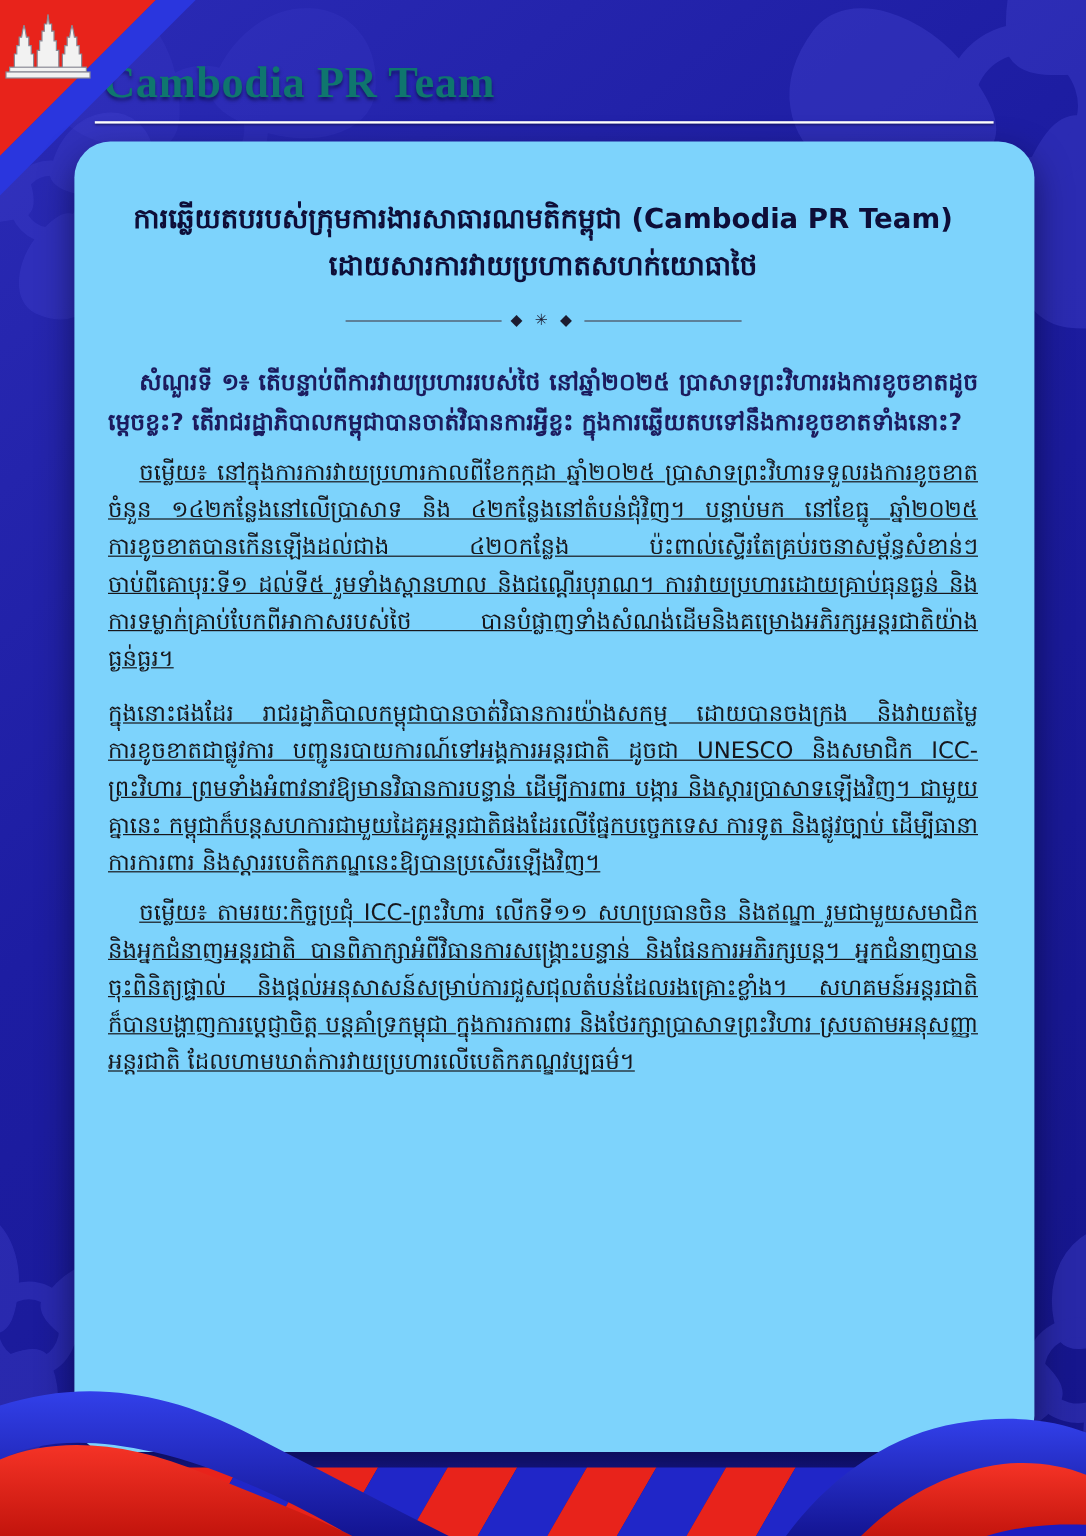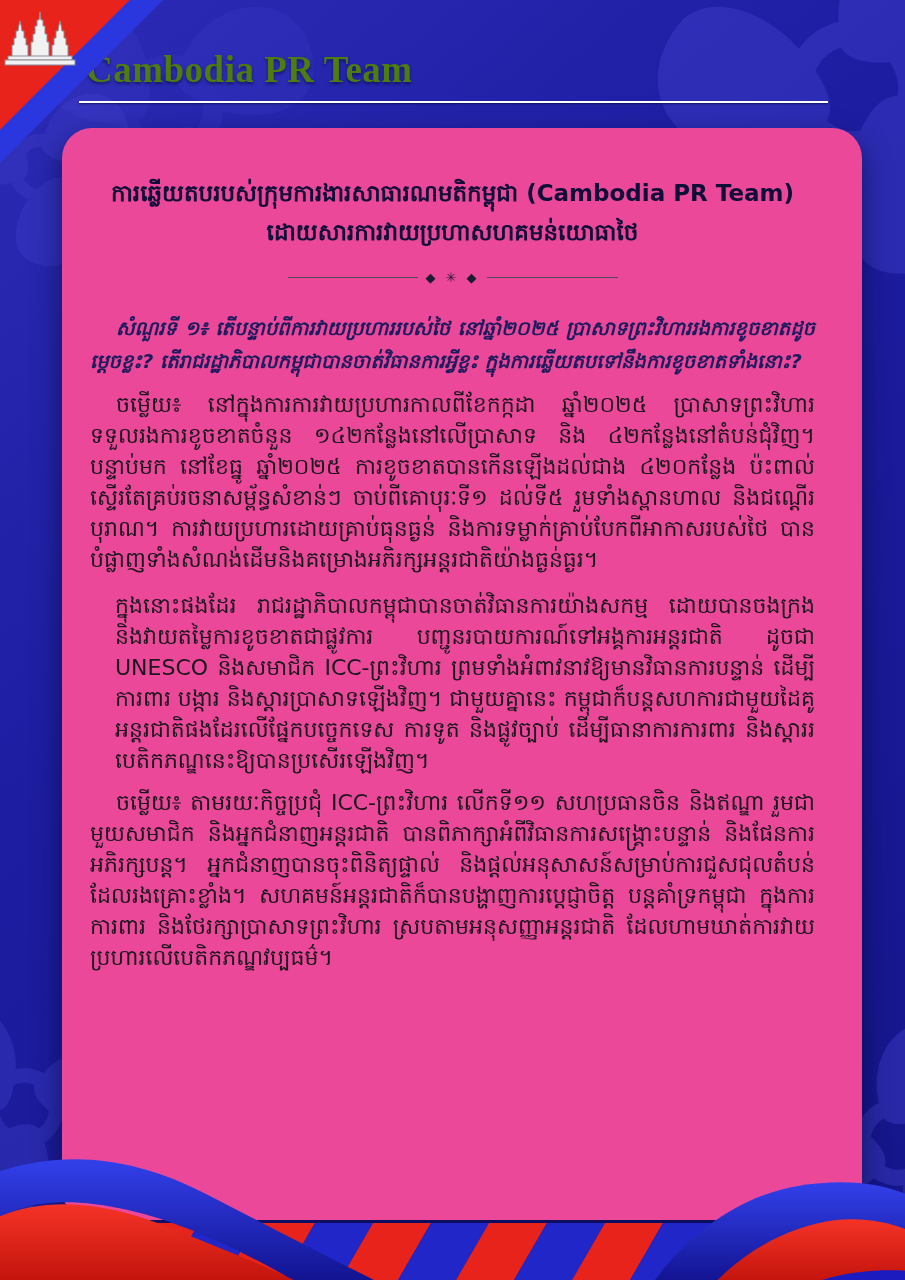--- a/index.html
+++ b/index.html
@@ -4,55 +4,55 @@
 <style>
   html,body{margin:0;padding:0;}
   body{
     width:905px;height:1280px;position:relative;overflow:hidden;
     font-family:"DejaVu Sans","Liberation Sans",sans-serif;
     background:linear-gradient(140deg,#2b2bb6 0%,#1d1da2 40%,#15158a 100%);
   }
   .layer{position:absolute;left:0;top:0;}
   
   .app-title{
-    position:absolute;left:86px;top:48px;color:#4d7c0f;
+    position:absolute;left:86px;top:48px;color:#0f766e;
     font-family:"Liberation Serif","DejaVu Serif",serif;
     font-weight:bold;font-size:37px;letter-spacing:.5px;
     text-shadow:0 2px 3px rgba(0,0,30,.5);
   }
   .header-rule{
     position:absolute;left:79px;top:101px;width:749px;height:2px;
     background:#ffffff;box-shadow:0 1px 2px rgba(0,0,40,.6);
   }
   
   .card{
-    position:absolute;left:62px;top:128px;width:800px;height:1092px;
-    background:#ec4899;border-radius:30px;
+    position:absolute;left:62px;top:118px;width:800px;height:1092px;
+    background:#7dd3fc;border-radius:30px;
     box-shadow:0 12px 28px rgba(0,0,20,.5);
   }
   .card-inner{padding:42px 47px 0 28px;}
   .doc-title{
     text-align:center;font-weight:bold;color:#0e0e38;
     font-size:23px;line-height:39px;margin-top:4px;
   }
   .divider{
     display:flex;align-items:center;justify-content:center;
     width:330px;margin:18px auto 0;color:#23233a;
   }
   .divider .line{flex:1;height:1px;background:#4a4a58;}
   .divider .ornament{margin:0 7px;font-size:13px;letter-spacing:3px;color:#1c1c30;}
   .question{
     font-weight:bold;color:#1b1b5e;font-size:19.5px;line-height:33px;
-    text-align:justify;text-indent:26px;margin:27px 0 0 0;font-style:italic;
+    text-align:justify;text-indent:26px;margin:27px 0 0 0;
   }
   .answer{
-    color:#17171c;font-size:22px;line-height:31px;
-    text-align:justify;text-indent:26px;margin:11px 0 0 0;
+    color:#17171c;font-size:19px;line-height:31px;
+    text-align:justify;text-indent:26px;margin:11px 0 0 0;text-decoration:underline;
   }
-  .answer.continuation{text-indent:0;margin-top:15px;margin-left:25px;}
+  .answer.continuation{text-indent:0;margin-top:15px;}
   .section-2 .question{margin-top:34px;}
   .bottom-decor{position:absolute;left:0;top:1100px;pointer-events:none;}
   .bg-decor{pointer-events:none;}
   .corner-emblem{position:absolute;left:0;top:0;}
 </style>
 </head>
 <body>
 
 <svg class="layer bg-decor" width="905" height="1280" viewBox="0 0 905 1280">
   <defs>
@@ -84,21 +84,21 @@
     <polygon points="52,62 52,45 54,45 54,38 56,38 56,31 58,31 59,25 60,21 61,25 62,31 64,31 64,38 66,38 66,45 68,45 68,62"></polygon>
     <rect x="8" y="56" width="64" height="4"></rect>
     <rect x="5" y="60" width="70" height="5"></rect>
   </g>
 </svg>
 
 <div class="card">
   <div class="card-inner">
     <div class="doc-title">
       <div>ការឆ្លើយតបរបស់ក្រុមការងារសាធារណមតិកម្ពុជា (Cambodia PR Team)</div>
-      <div>ដោយសារការវាយប្រហាសហគមន់យោធាថៃ</div>
+      <div>ដោយសារការវាយប្រហាតសហក់យោធាថៃ</div>
     </div>
 
     <div class="divider">
       <span class="line"></span>
       <span class="ornament">◆ ✳ ◆</span>
       <span class="line"></span>
     </div>
 
     <div class="section-1">
       <p class="question">សំណួរទី ១៖ តើបន្ទាប់ពីការវាយប្រហាររបស់ថៃ នៅឆ្នាំ២០២៥ ប្រាសាទព្រះវិហាររងការខូចខាតដូចម្តេចខ្លះ? តើរាជរដ្ឋាភិបាលកម្ពុជាបានចាត់វិធានការអ្វីខ្លះ ក្នុងការឆ្លើយតបទៅនឹងការខូចខាតទាំងនោះ?</p>

